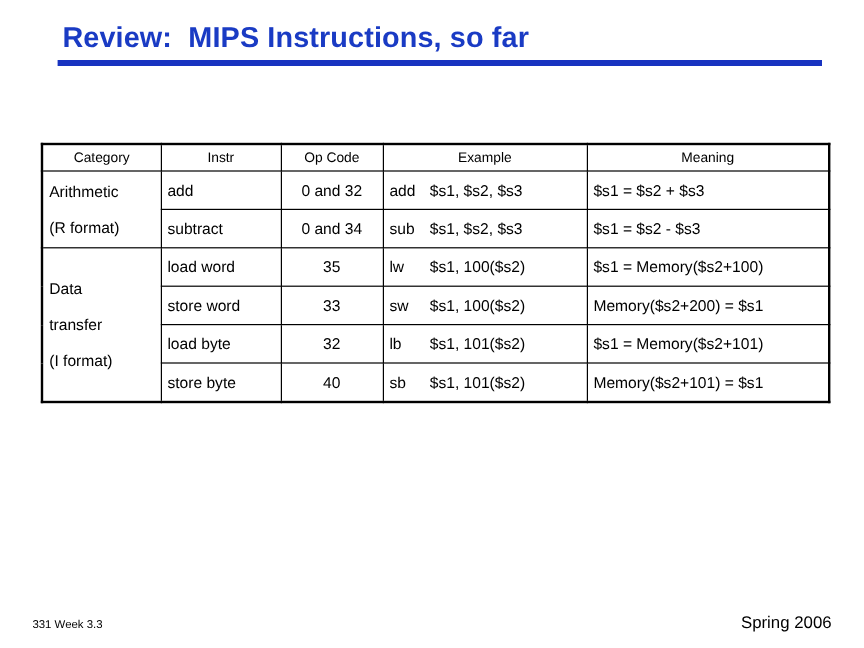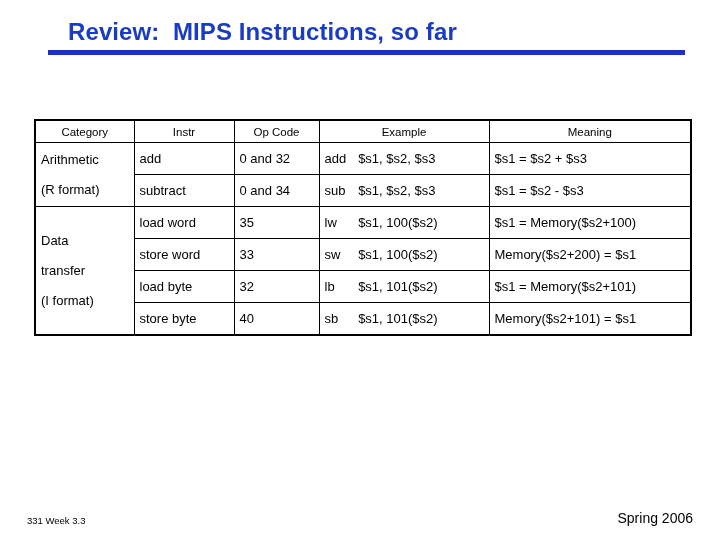--- a/index.html
+++ b/index.html
@@ -80,21 +80,21 @@
 
   td.cell-category {
     vertical-align: top;
     padding-top: 6px;
     text-align: left;
     line-height: 30px;
     white-space: normal;
   }
   td.cell-category .catline { display: block; }
 
-  td.cell-opcode { text-align: left; }
+  td.cell-opcode { text-align: center; }
   td.cell-instr, td.cell-example, td.cell-meaning { text-align: left; }
 
   td.cell-example .mnemonic {
     display: inline-block;
     min-width: 30px;
   }
 
   
   #footer-left {
     position: absolute;
@@ -107,21 +107,21 @@
     position: absolute;
     right: 27px;
     bottom: 14px;
     font-size: 14px;
     color: #000000;
   }
 </style>
 </head>
 <body>
 
-<div id="slide-title" style="color: rgb(26, 59, 196); margin-left: 16px;">Review:  MIPS Instructions, so far</div>
+<div id="slide-title" style="color: rgb(26, 59, 196);">Review:  MIPS Instructions, so far</div>
 
 <div id="title-rule" style="background: rgb(24, 51, 192);"></div>
 
 <div id="instr-table-wrap">
   <table class="instr">
     <colgroup>
       <col class="col-category">
       <col class="col-instr">
       <col class="col-opcode">
       <col class="col-example">

